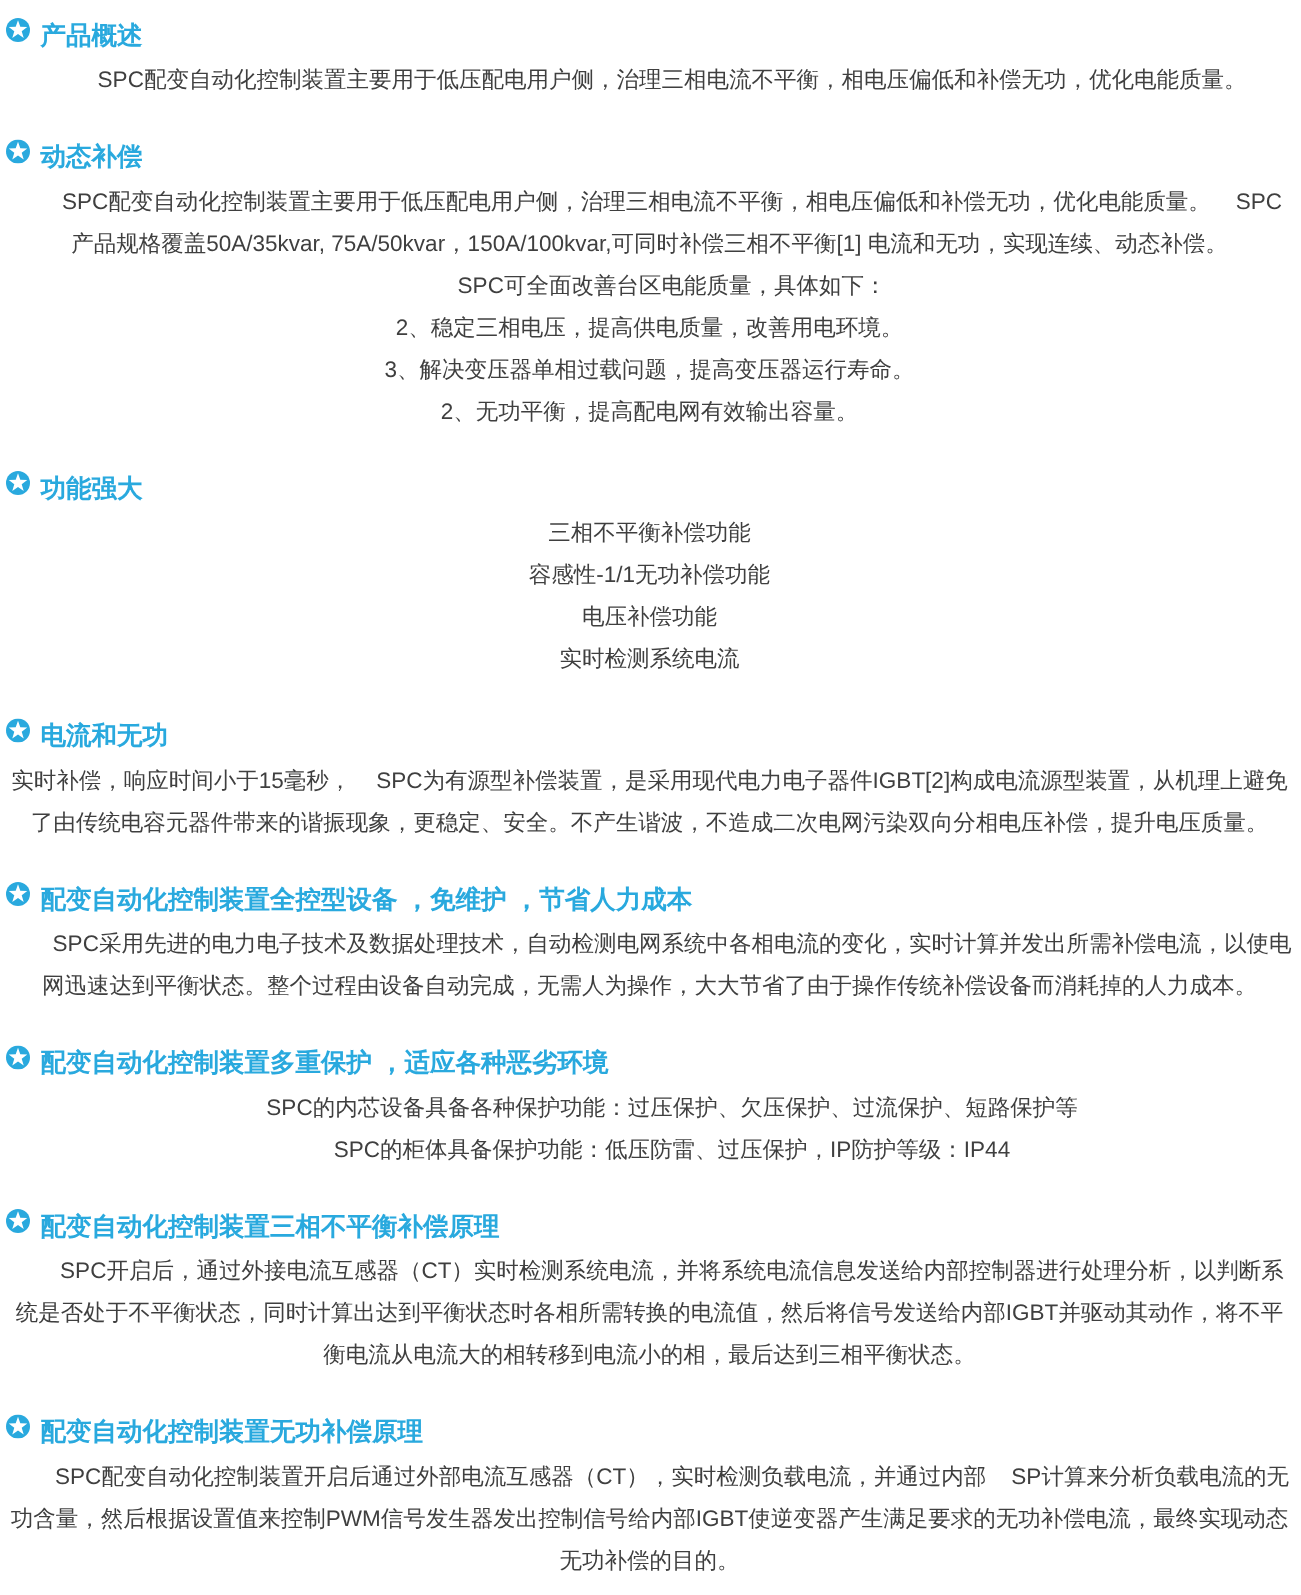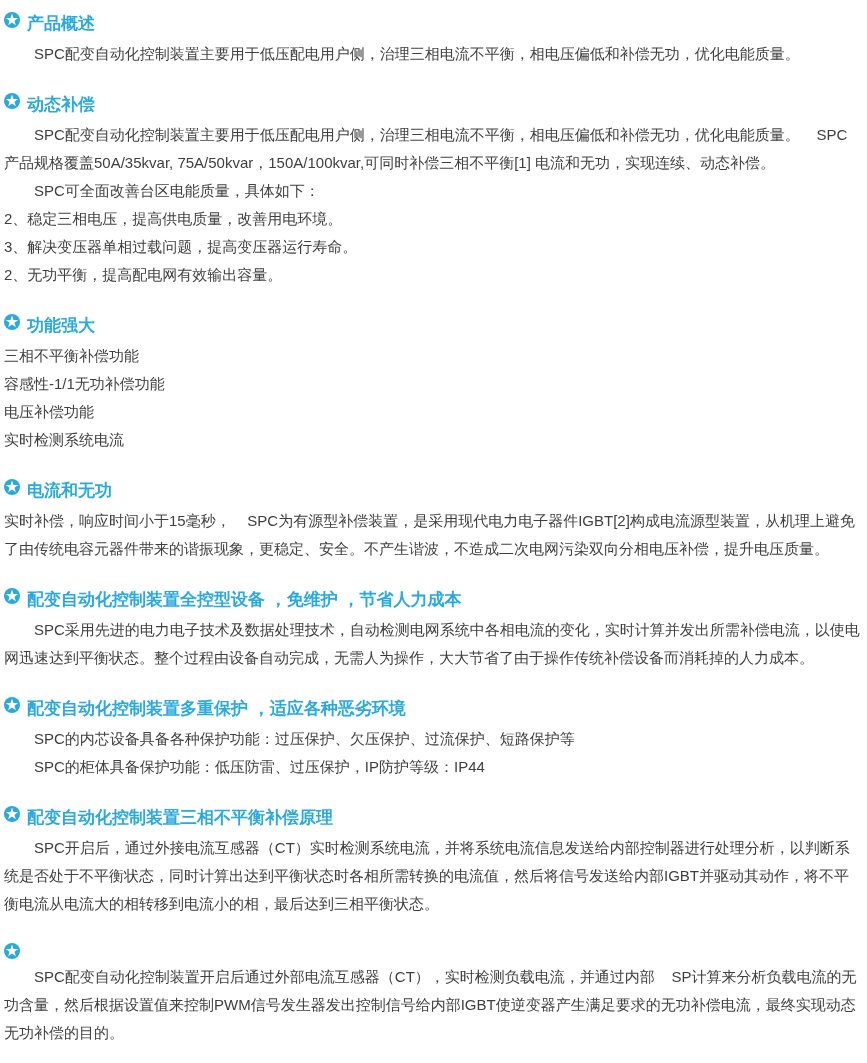--- a/index.html
+++ b/index.html
@@ -34,20 +34,21 @@
     width: 16px;
     height: 16px;
   }
   .section-body { }
   .para {
     margin: 0;
     font-size: 15px;
     line-height: 28px;
     white-space: pre-wrap;
     word-break: break-all;
+    text-align: center;
   }
   .para.indent { text-indent: 2em; }
 </style>
 </head>
 <body>
 
 <div class="page">
   <div>
   <section class="section">
     <h2 class="section-heading">
@@ -163,19 +164,20 @@
   </section>
 
   <section class="section">
     <h2 class="section-heading">
       <span class="icon">
         <svg width="16" height="16" viewBox="0 0 16 16" aria-hidden="true">
           <circle cx="8" cy="8" r="8" fill="currentColor"></circle>
           <path fill="#ffffff" d="M8,1.5 L9.53,5.9 L14.18,5.99 L10.47,8.8 L11.82,13.26 L8,10.6 L4.18,13.26 L5.53,8.8 L1.82,5.99 L6.47,5.9 Z"></path>
         </svg>
       </span>
+      <span class="title-text">配变自动化控制装置无功补偿原理</span>
     </h2>
     <div class="section-body">
           <p class="para indent">SPC配变自动化控制装置开启后通过外部电流互感器（CT），实时检测负载电流，并通过内部    SP计算来分析负载电流的无功含量，然后根据设置值来控制PWM信号发生器发出控制信号给内部IGBT使逆变器产生满足要求的无功补偿电流，最终实现动态无功补偿的目的。</p>
         </div>
   </section>
 </div>
 </div>
 
 </body></html>

